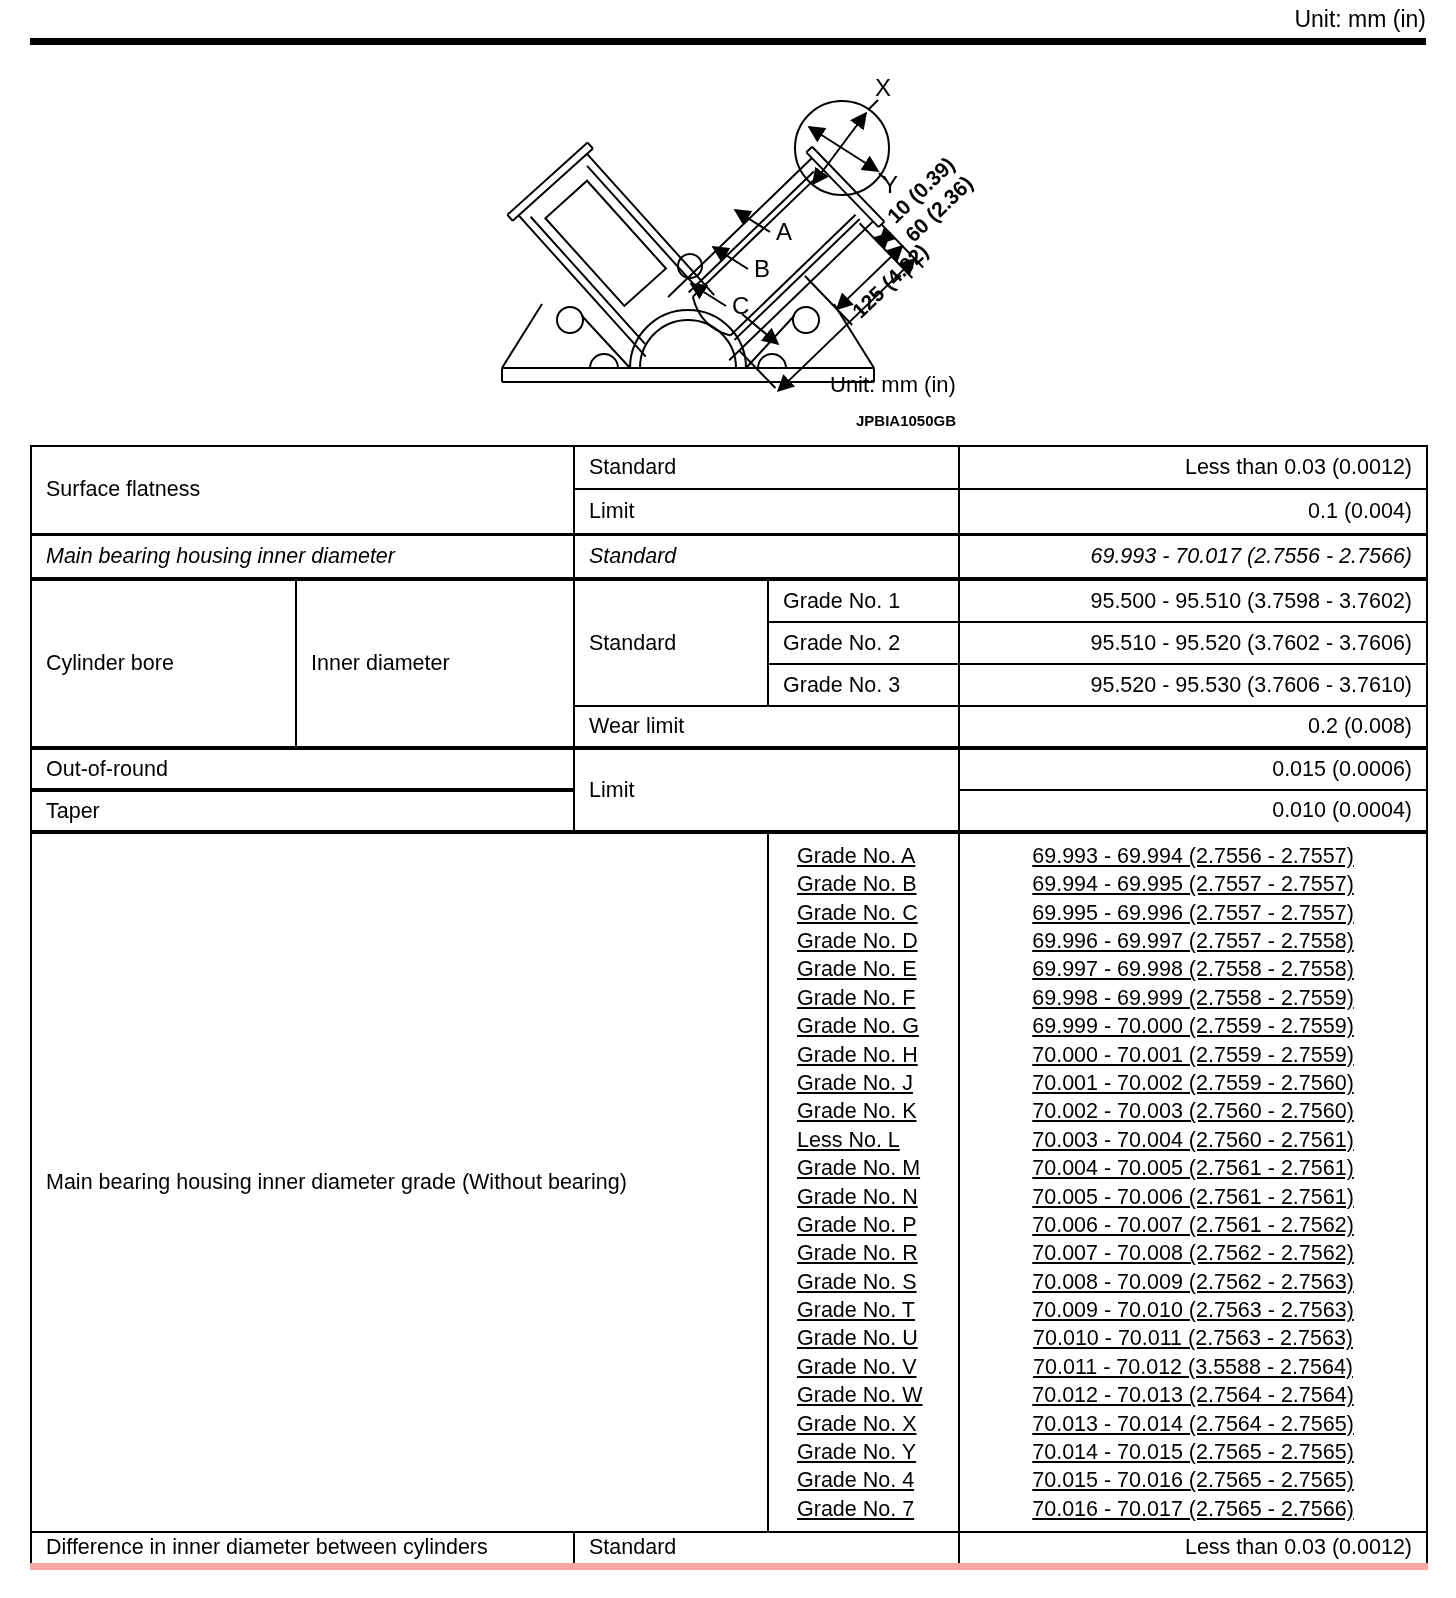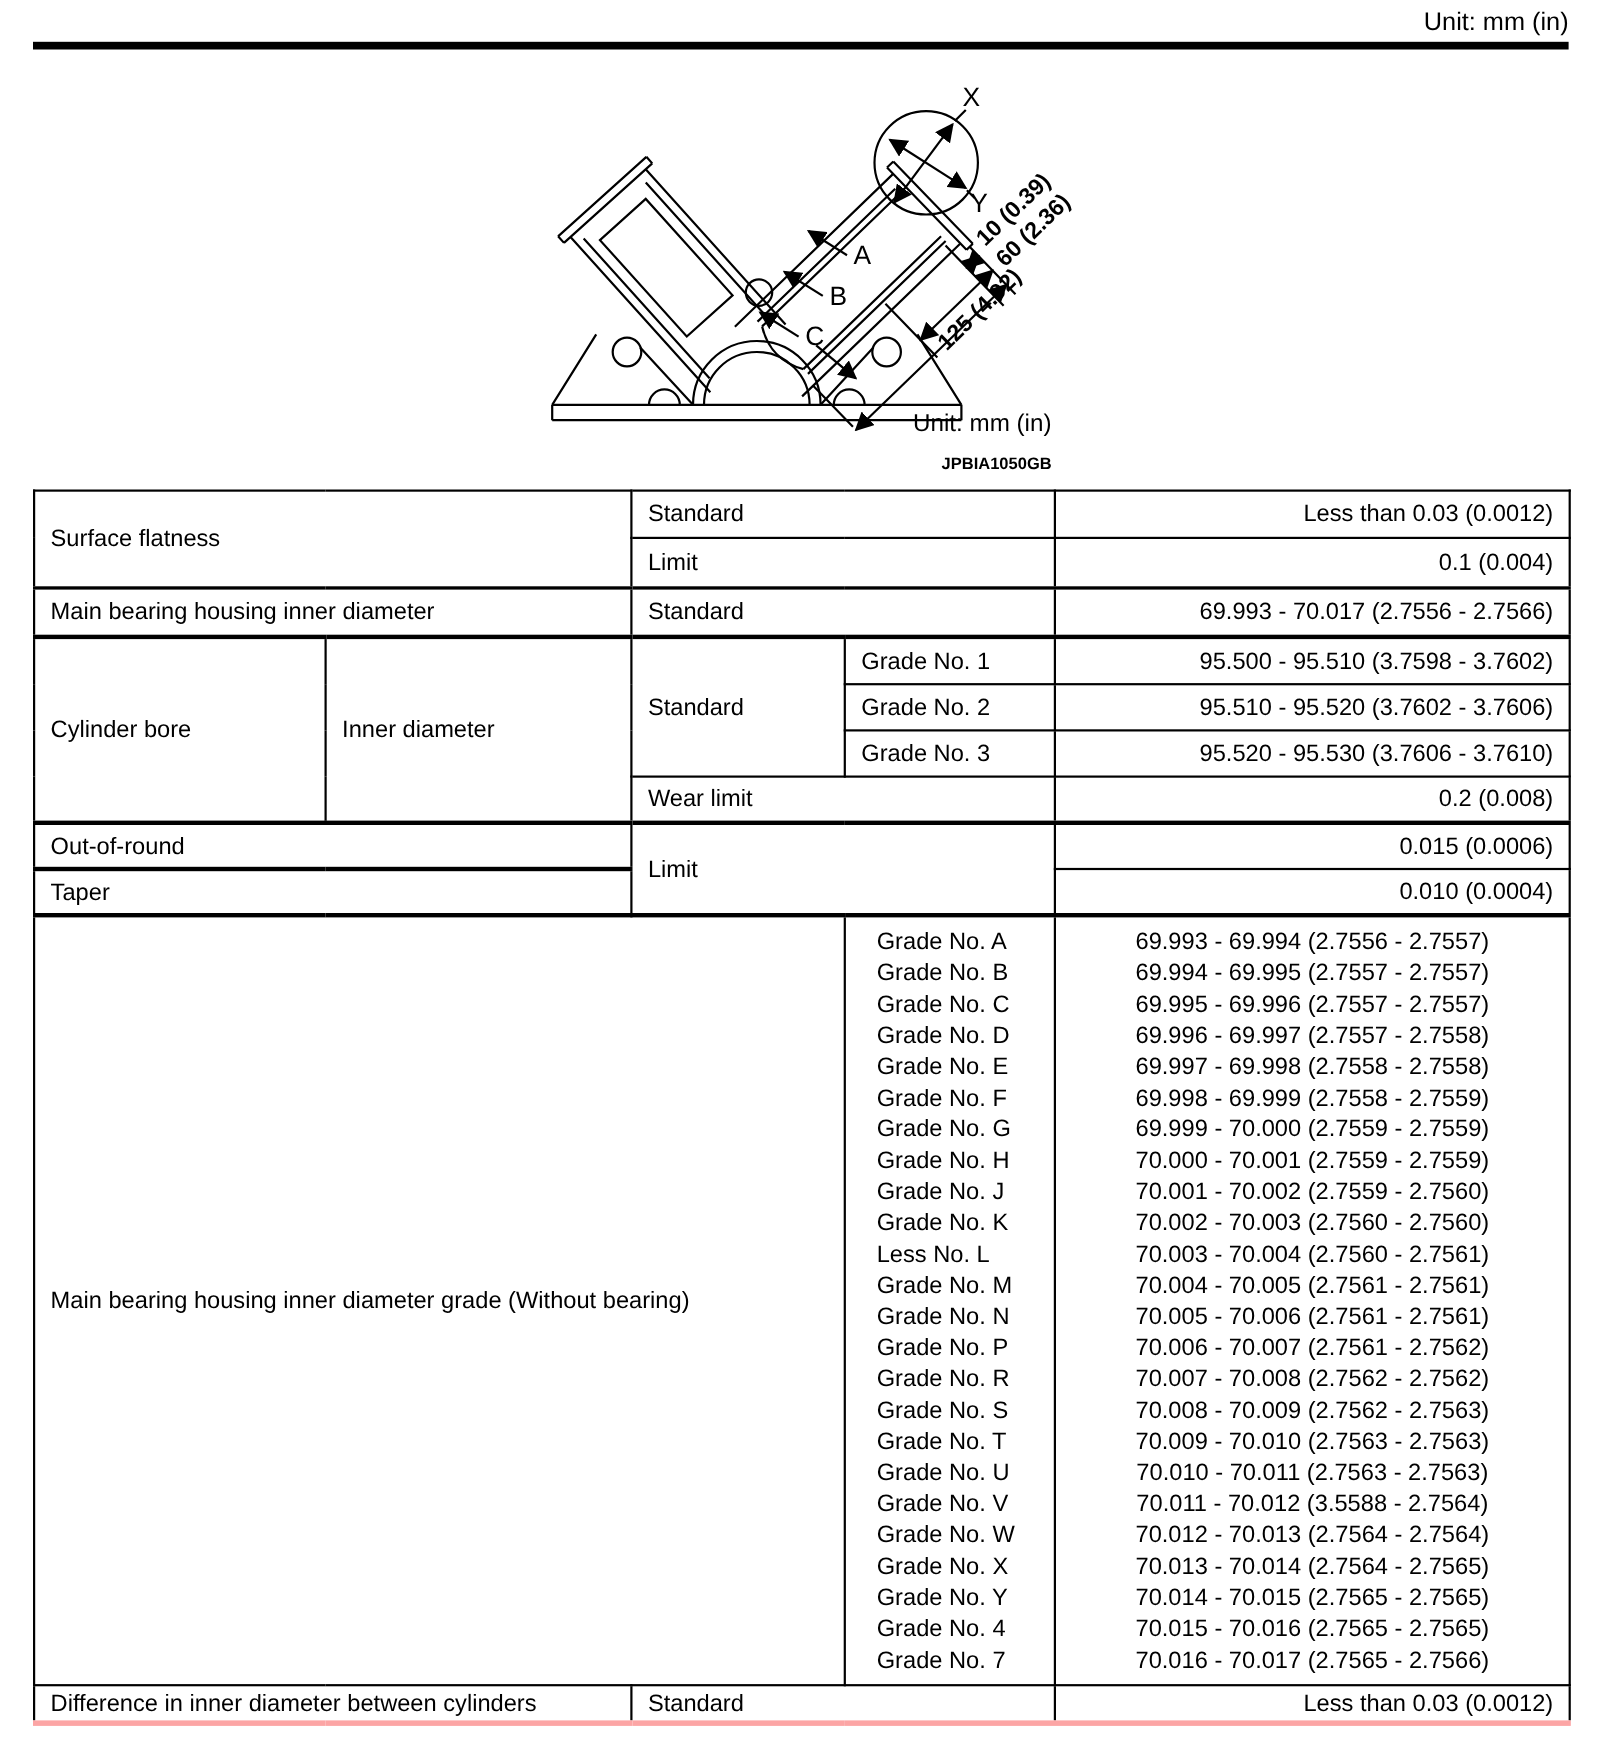--- a/index.html
+++ b/index.html
@@ -25,25 +25,25 @@
     border:2px solid #000;
   }
   table.specs td{
     border:2px solid #000;
     padding:0 14px;
     vertical-align:middle;
     overflow:hidden;
     white-space:nowrap;
   }
   td.val{text-align:right;padding:0 6px;}
-  tr.bt3 td{border-top-width:3px;}
+  tr.bt3 td{border-top-width:3px;font-style:italic;}
   tr.bt4 td{border-top-width:4px;}
   td.bt4{border-top-width:4px !important;}
-  tr.bottom td{border-bottom:5px solid #fca5a5;margin-top:16px;}
-  td.block-cell{vertical-align:middle;padding:0;}
+  tr.bottom td{border-bottom:7px solid #fca5a5;margin-top:16px;}
+  td.block-cell{vertical-align:middle;padding:0;text-decoration:underline;}
   .grade-line{height:28.4px;line-height:28.4px;padding-left:14px;}
   td.values-col .grade-line{text-align:center;padding-left:0;}
 </style>
 </head>
 <body>
 
 <div class="top-note">Unit: mm (in)</div>
 <div class="top-rule"></div>
 
 <div class="figure">

